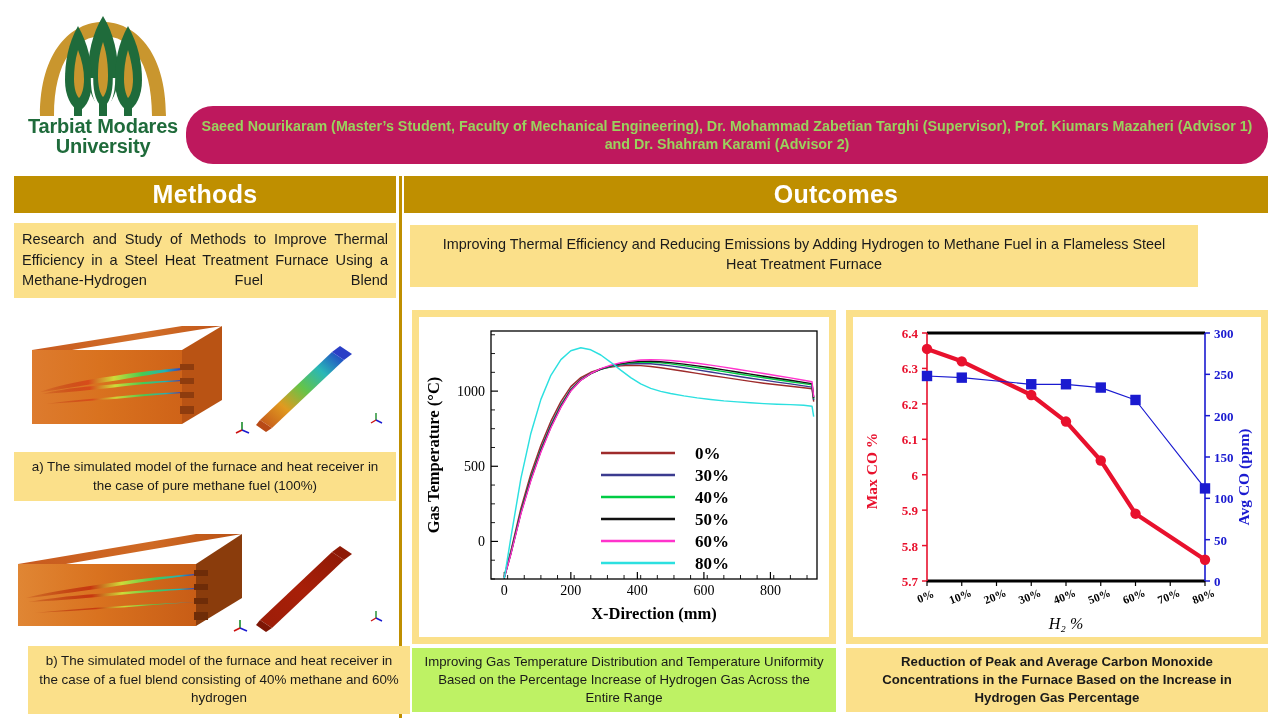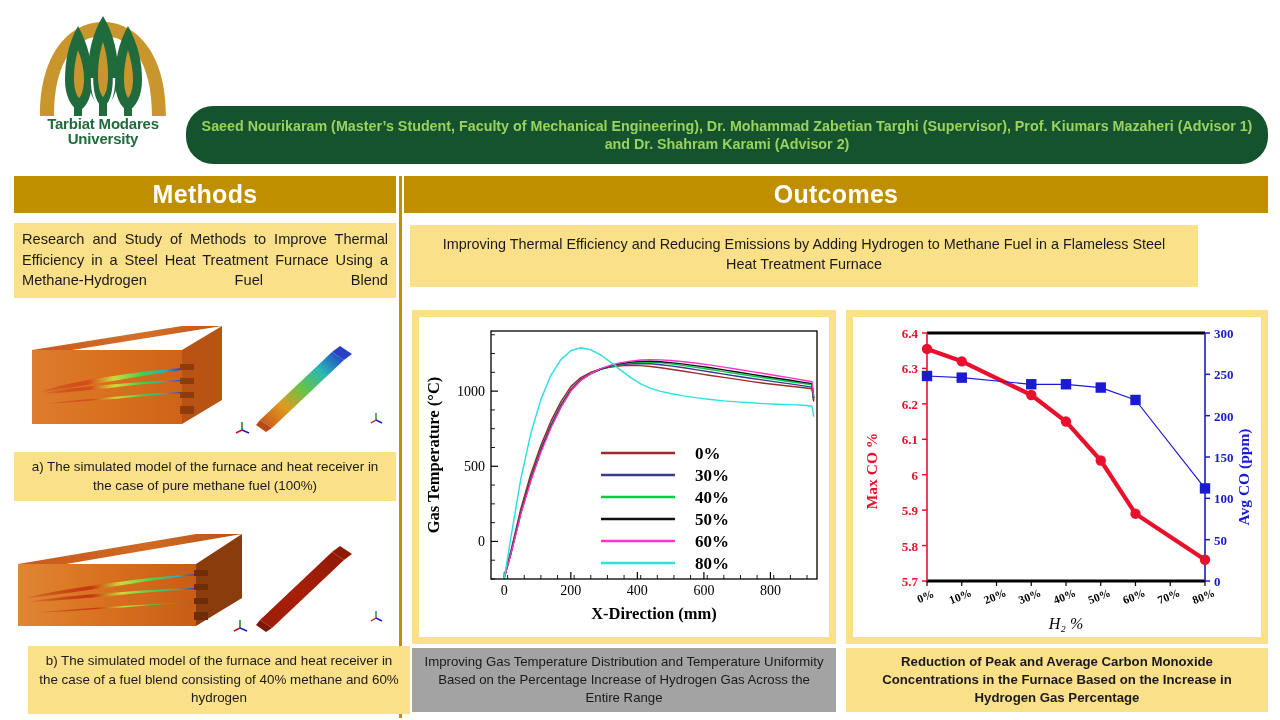--- a/index.html
+++ b/index.html
@@ -14,38 +14,38 @@
   
   #header { position: absolute; left: 0; top: 0; width: 1280px; height: 170px; }
 
   #logo-block {
     position: absolute; left: 18px; top: 8px; width: 170px; height: 160px;
   }
   #logo-mark { position: absolute; left: 0; top: 0; width: 170px; height: 112px; }
   #logo-text {
     position: absolute; left: 0; top: 108px; width: 170px;
     text-align: center; line-height: 1.02;
-    color: #1f6b3b; font-weight: bold; font-size: 15px;
+    color: #1f6b3b; font-weight: bold; font-size: 20px;
     letter-spacing: -0.2px;
   }
 
   #title-bar {
     position: absolute; left: 186px; top: 12px; width: 1082px; height: 90px;
     background: #92d050;
     display: flex; align-items: center; justify-content: center;
     padding: 2px 22px;
   }
   #title-text {
     color: #1b3a13; font-weight: bold; font-size: 25.5px;
     text-align: center; line-height: 1.18; letter-spacing: -0.1px;
   }
 
   #authors-bar {
     position: absolute; left: 186px; top: 106px; width: 1082px; height: 58px;
-    background: #14532d;
+    background: #be185d;
     display: flex; align-items: center; justify-content: center;
     padding: 2px 14px;
     border-radius: 27px;
   }
   #authors-text {
     color: #9ad25e; font-weight: bold; font-size: 14.3px;
     text-align: center; line-height: 1.28;
   }
 
   
@@ -95,21 +95,21 @@
 
   .chart-panel {
     position: absolute; background: #fbe08a; padding: 7px;
   }
   #chart-left-panel  { left: 412px; top: 310px; width: 424px; height: 334px; }
   #chart-right-panel { left: 846px; top: 310px; width: 422px; height: 334px; }
   .chart-inner { width: 100%; height: 100%; background: #ffffff; position: relative; }
 
   #cap-chart-left {
     position: absolute; left: 412px; top: 648px; width: 424px;
-    background: #a3a3a3; padding: 5px 12px;
+    background: #bef264; padding: 5px 12px;
     color: #1a1a1a; font-size: 13.2px; line-height: 1.36; text-align: center;
   }
   #cap-chart-right {
     position: absolute; left: 846px; top: 648px; width: 422px;
     background: #fbe08a; padding: 5px 6px;
     color: #1a1a1a; font-size: 13.2px; line-height: 1.36; text-align: center; font-weight: bold;
   }
 
   svg { display: block; }
 </style>

